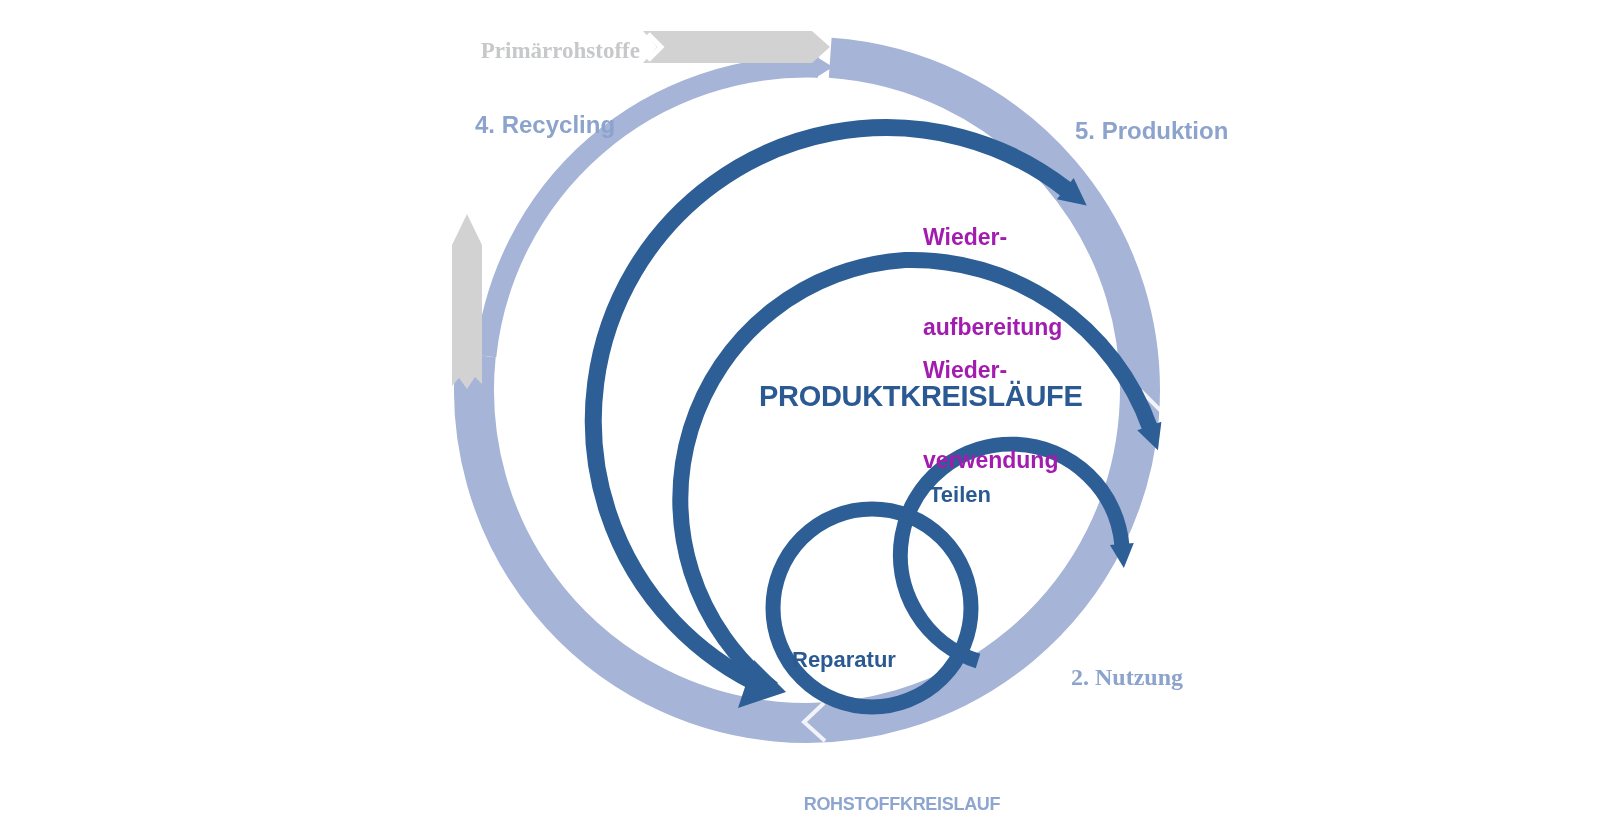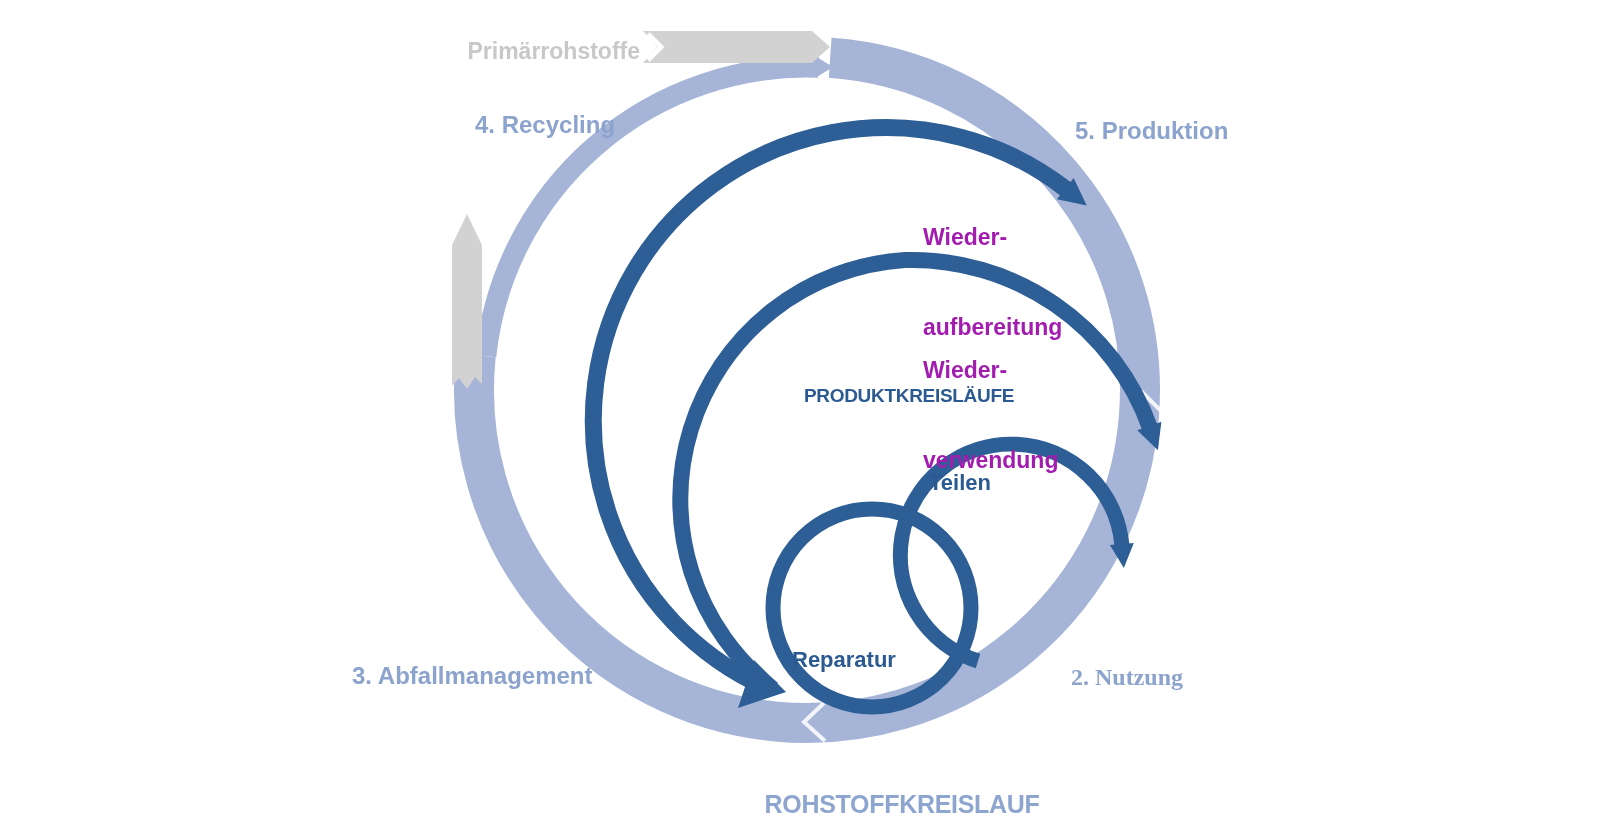--- a/index.html
+++ b/index.html
@@ -10,26 +10,26 @@
     overflow:hidden;
     font-family:"Liberation Sans", sans-serif;
   }
   #artwork{position:absolute;left:0;top:0;}
   .lbl{
     position:absolute;
     font-weight:bold;
     white-space:pre;
     line-height:30px;
   }
-  .gray-lbl{color:#c7c8ca;font-size:23px;}
+  .gray-lbl{color:#c7c8ca;font-size:23px;font-family:Liberation Serif, serif;}
   .stage-lbl{color:#8ca3cd;font-size:24px;}
   .dark-lbl{color:#a21caf;font-size:23px;}
   .small-dark-lbl{color:#2b5a93;font-size:22px;}
-  .big-dark-lbl{color:#2b5a93;font-size:19px;letter-spacing:-0.3px;}
-  .big-light-lbl{color:#8ea6cf;font-size:25px;letter-spacing:-0.3px;}
+  .big-dark-lbl{color:#2b5a93;font-size:29px;letter-spacing:-0.3px;}
+  .big-light-lbl{color:#8ea6cf;font-size:18px;letter-spacing:-0.3px;}
   .ta-right{text-align:right;}
   .ta-center{text-align:center;}
 </style>
 </head>
 <body>
 
 <div id="stage">
 
   <svg id="artwork" width="1600" height="834" viewBox="0 0 1600 834">
     <defs>
@@ -71,23 +71,22 @@
     <div>aufbereitung</div>
   </div>
 
   <div class="lbl dark-lbl" style="left:923px;top:295px;">
     <div>Wieder-</div>
     <div>verwendung</div>
   </div>
 
   <div class="lbl big-dark-lbl ta-center" style="left:759px;top:381px;width:300px;">PRODUKTKREISLÄUFE</div>
 
-  <div class="lbl small-dark-lbl" style="left:929px;top:468px;">Teilen</div>
+  <div class="lbl small-dark-lbl" style="left:929px;top:480px;">Teilen</div>
 
   <div class="lbl small-dark-lbl" style="left:792px;top:645px;">Reparatur</div>
 
   <div class="lbl stage-lbl" style="left:1071px;top:662px;font-family:Liberation Serif, serif;">2. Nutzung</div>
 
-  <div class="lbl stage-lbl" style="left:352px;top:661px;">3. Abfallmanagement</div>
 
   <div class="lbl big-light-lbl ta-center" style="left:752px;top:789px;width:300px;">ROHSTOFFKREISLAUF</div>
 
 </div>
 
 </body></html>

